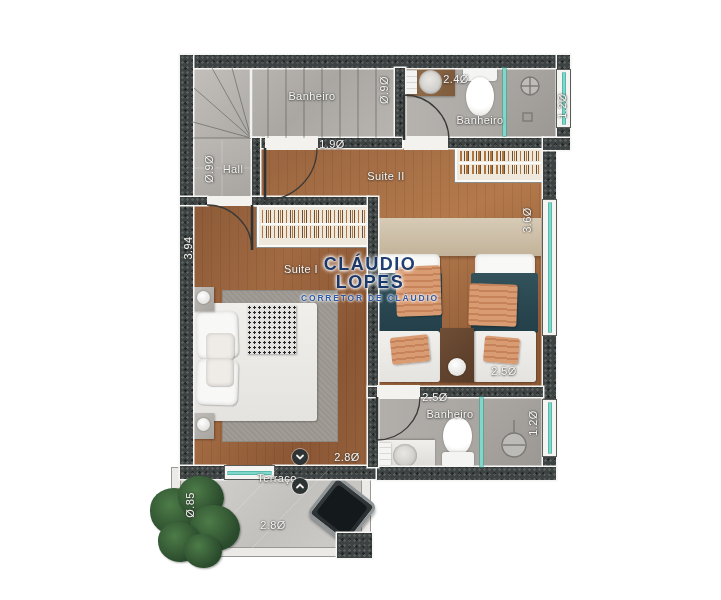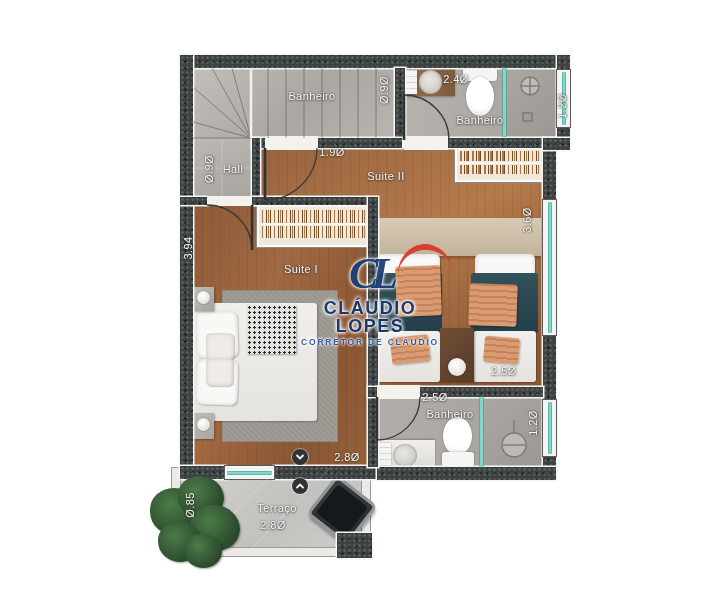--- a/index.html
+++ b/index.html
@@ -247,47 +247,43 @@
     </g>
   </svg>
 
   <div class="lbl" style="left:312px;top:96px;">Banheiro</div>
   <div class="lbl rot" style="left:384px;top:90px;">Ø.9Ø</div>
   <div class="lbl" style="left:456px;top:79px;">2.4Ø</div>
   <div class="lbl" style="left:480px;top:120px;">Banheiro</div>
   <div class="lbl rot" style="left:562px;top:106px;">1.2Ø</div>
   <div class="lbl" style="left:233px;top:169px;">Hall</div>
   <div class="lbl rot" style="left:209px;top:169px;">Ø.9Ø</div>
-  <div class="lbl" style="left:332px;top:152px;">1.9Ø</div>
+  <div class="lbl" style="left:332px;top:144px;">1.9Ø</div>
   <div class="lbl" style="left:386px;top:176px;text-align:right;">Suite II</div>
   <div class="lbl rot" style="left:527px;top:220px;">3.6Ø</div>
   <div class="lbl rot" style="left:188px;top:248px;">3.94</div>
   <div class="lbl" style="left:283px;top:269px;padding-left:36px;">Suite I</div>
   <div class="lbl" style="left:504px;top:371px;">2.5Ø</div>
   <div class="lbl" style="left:435px;top:397px;">2.5Ø</div>
   <div class="lbl" style="left:450px;top:414px;">Banheiro</div>
   <div class="lbl rot" style="left:533px;top:423px;">1.2Ø</div>
   <div class="lbl" style="left:347px;top:457px;">2.8Ø</div>
-  <div class="lbl" style="left:277px;top:508px;">Terraço</div>
+  <div class="lbl" style="left:277px;top:478px;">Terraço</div>
   <div class="lbl" style="left:273px;top:525px;">2.8Ø</div>
   <div class="lbl rot" style="left:190px;top:505px;">Ø.85</div>
 
   <div class="dir" style="left:292px;top:449px;">
     <svg width="10" height="10" viewBox="0 0 10 10">
         <polyline points="2,3.5 5,6.5 8,3.5" fill="none" stroke="#f2f2f0" stroke-width="1.8" stroke-linecap="round"></polyline>
       </svg>
   </div>
   <div class="dir" style="left:292px;top:478px;">
     <svg width="10" height="10" viewBox="0 0 10 10">
         <polyline points="2,6.5 5,3.5 8,6.5" fill="none" stroke="#f2f2f0" stroke-width="1.8" stroke-linecap="round"></polyline>
       </svg>
   </div>
 
   <div class="wm">
-    <div style="position:relative;display:inline-block;">
-      <div class="wm-mono">CL</div>
-      <div class="wm-roof"></div>
-    </div>
     <div class="wm-name">CLÁUDIO LOPES</div>
     <div class="wm-tag">CORRETOR DE CLÁUDIO</div>
   </div>
 
 </div>
 
 </body></html>

